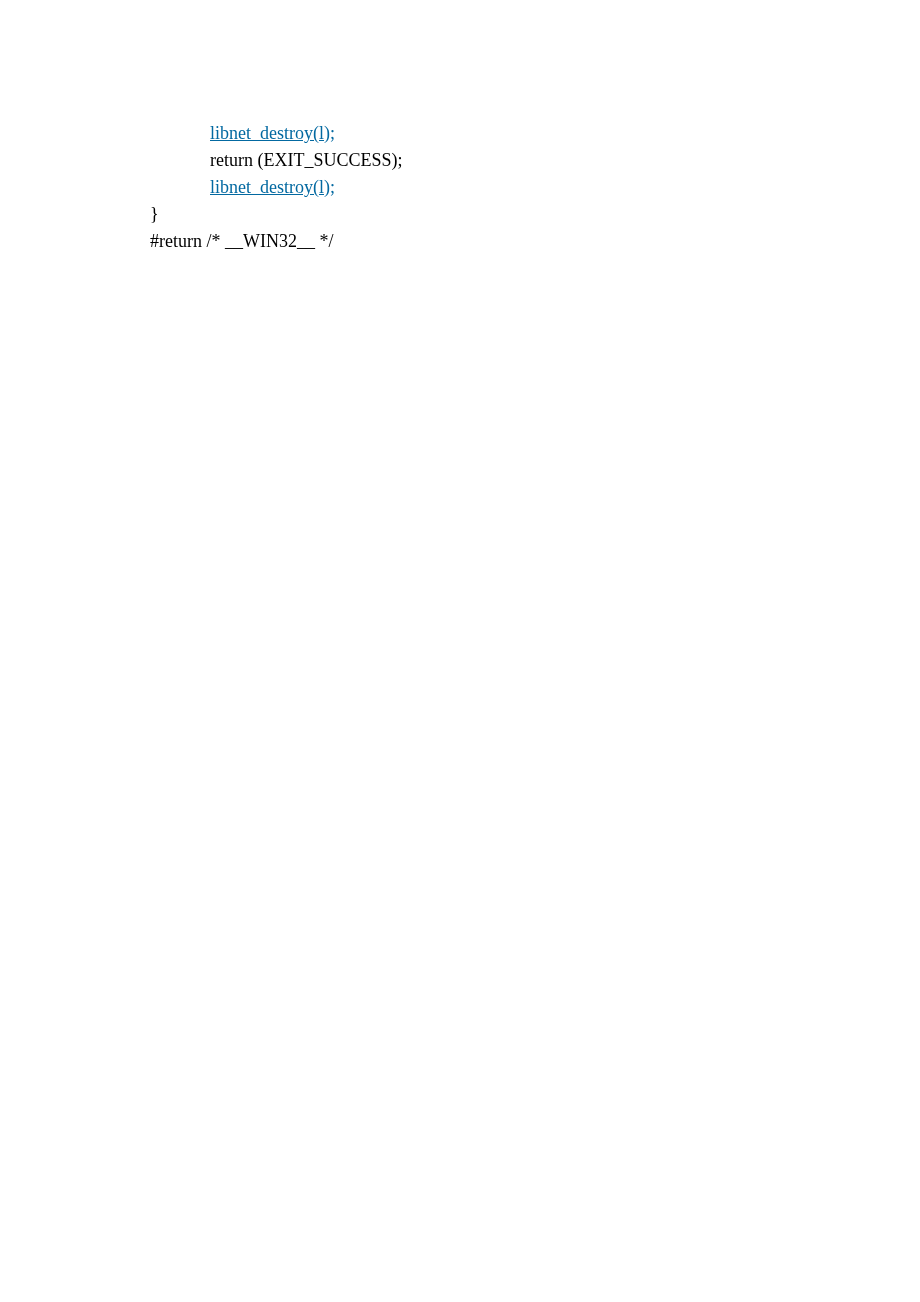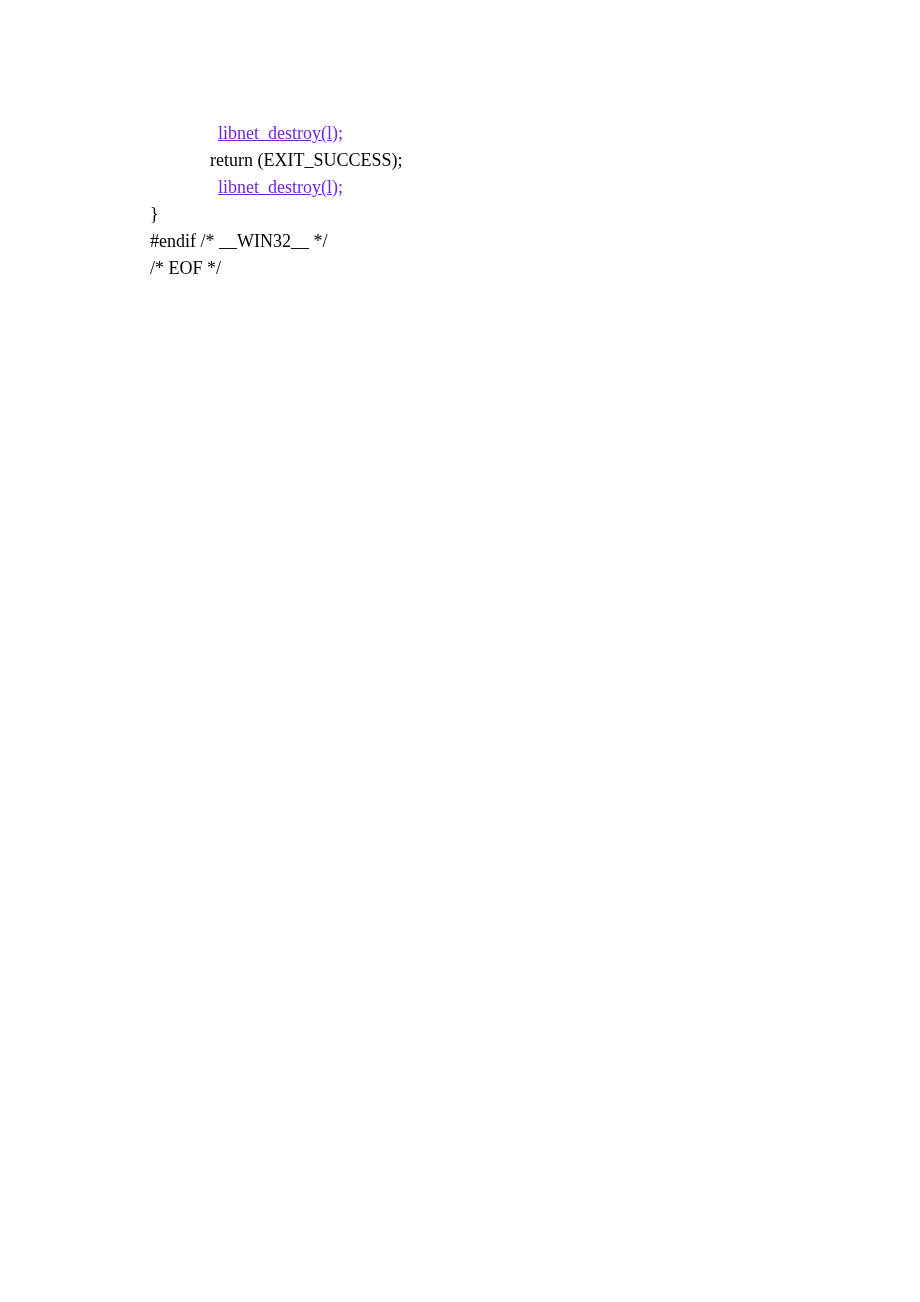--- a/index.html
+++ b/index.html
@@ -11,31 +11,29 @@
       background: white;
       color: #000;
     }
     .code-line {
       white-space: pre;
     }
     .indent {
       padding-left: 60px;
     }
     .link {
-      color: #6d28d9;
+      color: #0369a1;
       text-decoration: underline;
-      margin-left: 8px;
     }
     .text {
       color: #000;
     }
   </style>
 </head>
 <body>
 
 <div id="code-container">
     <div class="code-line indent"><span class="link">libnet_destroy(l);</span></div>
     <div class="code-line indent"><span class="text">return (EXIT_SUCCESS);</span></div>
     <div class="code-line indent"><span class="link">libnet_destroy(l);</span></div>
     <div class="code-line"><span class="text">}</span></div>
-    <div class="code-line"><span class="text">#endif /* __WIN32__ */</span></div>
-    <div class="code-line"><span class="text">/* EOF */</span></div>
+    <div class="code-line"><span class="text">#return /* __WIN32__ */</span></div>
   </div>
 
 </body></html>

